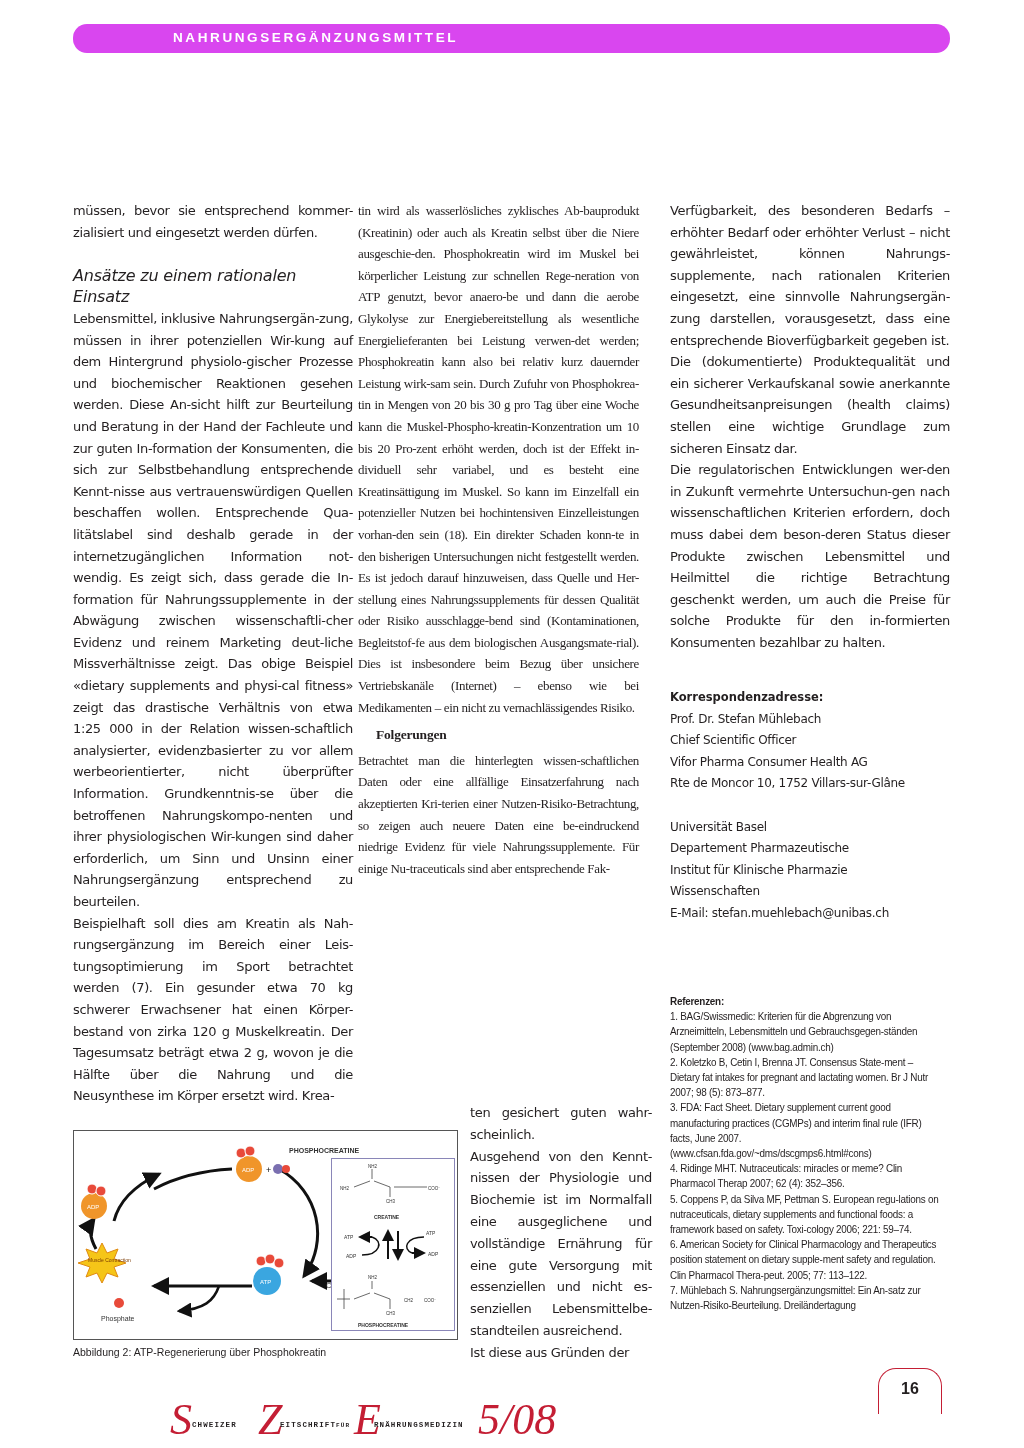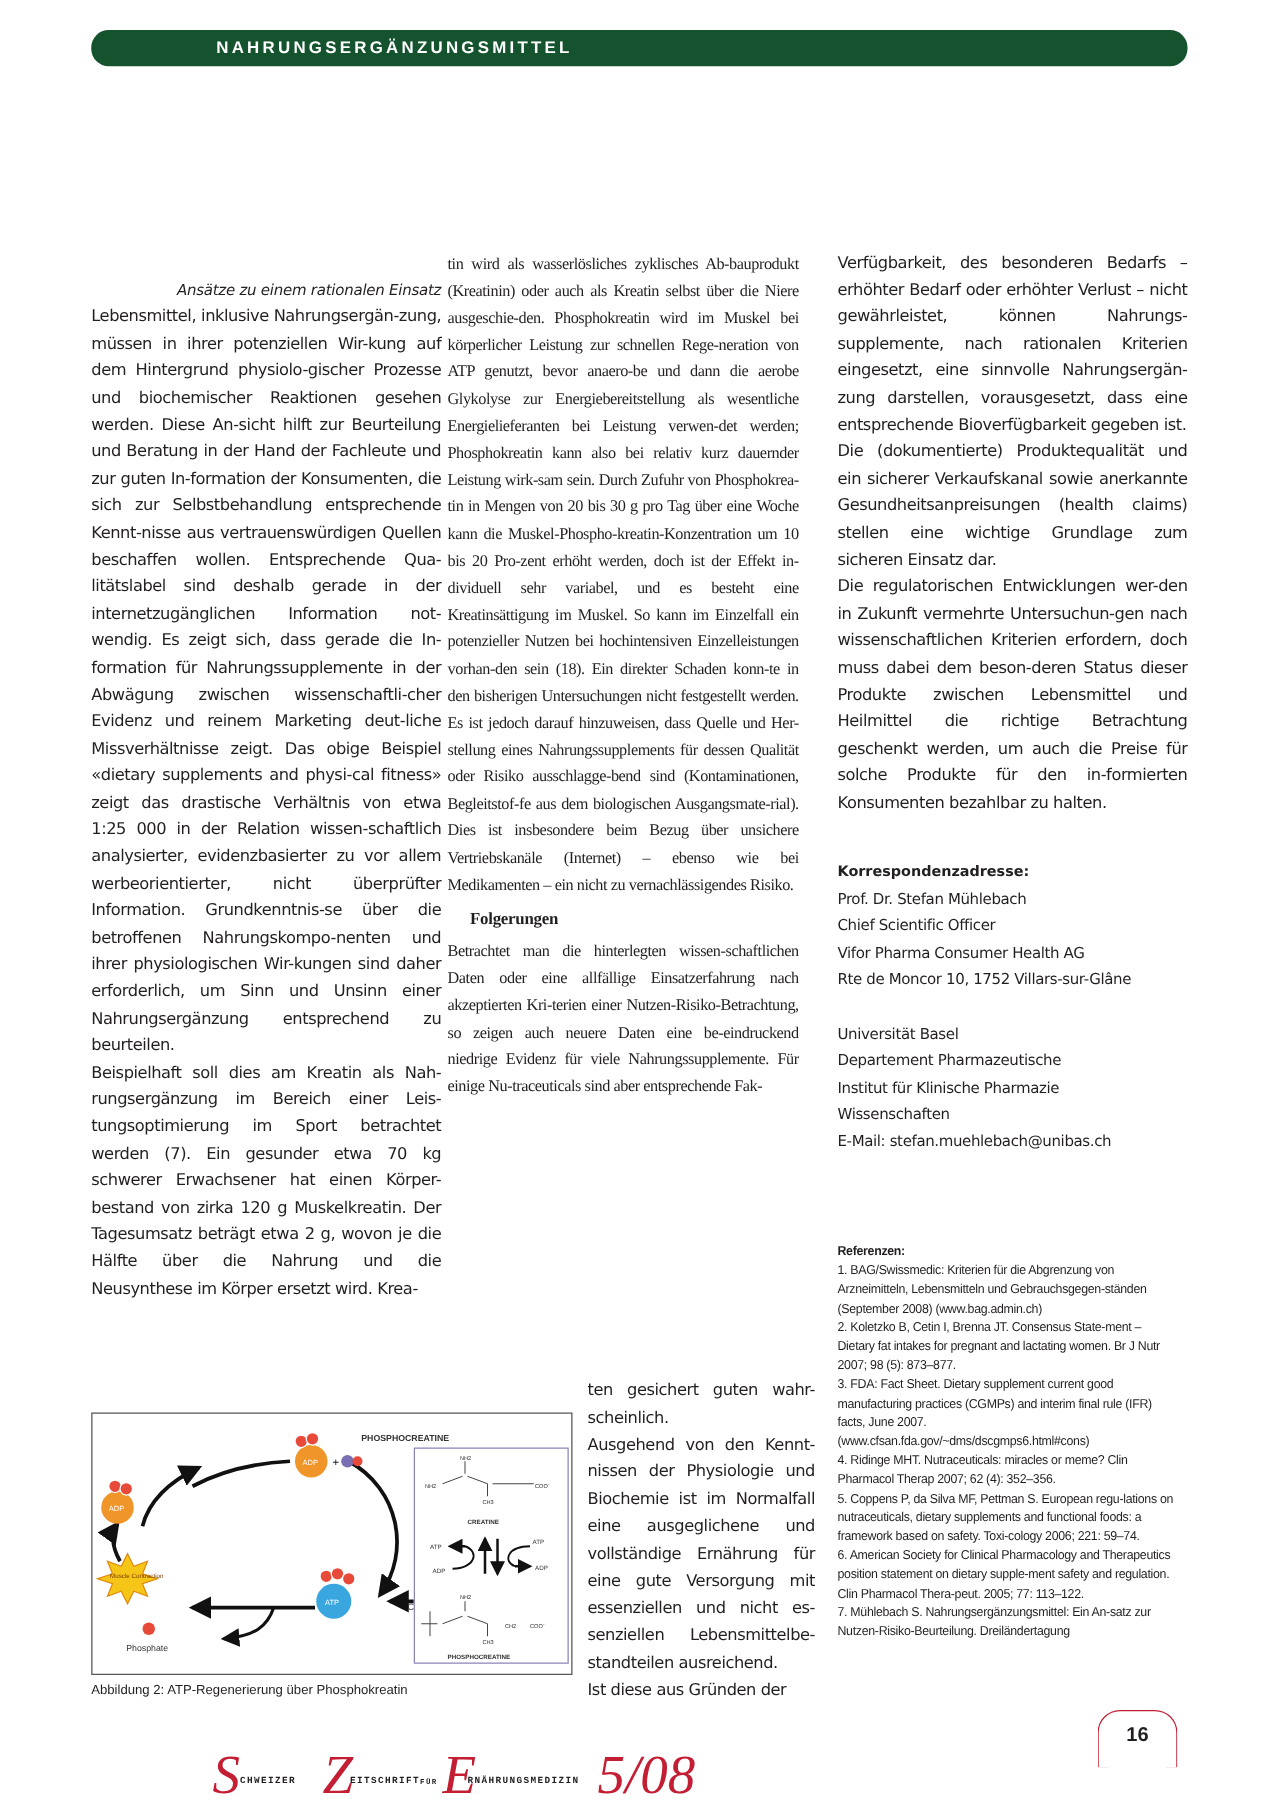--- a/index.html
+++ b/index.html
@@ -1,40 +1,40 @@
 <!DOCTYPE html>
 <html><head>
 <meta charset="utf-8">
 <style>
   * { box-sizing: border-box; margin: 0; padding: 0; }
   html, body { width: 1024px; height: 1448px; background: #ffffff; overflow: hidden; }
   body { position: relative; font-family: "DejaVu Sans", sans-serif; color: #231f20; }
 
   .header-bar {
     position: absolute; left: 73px; top: 24px; width: 877px; height: 29px;
-    background: #14532d; border-radius: 14px; text-align: right;
+    background: #d946ef; border-radius: 14px; text-align: right;
   }
   .header-bar .title {
     position: absolute; left: 100px; top: 6px;
     color: #ffffff; font-family: "Liberation Sans", sans-serif; font-weight: bold;
     font-size: 13.5px; letter-spacing: 2.6px;
   }
 
   .col {
     position: absolute; top: 200px;
     font-family: "DejaVu Sans", sans-serif; font-size: 13px; line-height: 21.6px;
     color: #231f20;
   }
   .col1 { left: 73px; width: 280px; }
   .col2 { left: 358px; width: 281px; font-family: Liberation Serif, serif; }
   .col3 { left: 670px; width: 280px; }
 
   .para { text-align: justify; text-align-last: left; hyphens: manual; letter-spacing: -0.35px; }
   .blank { height: 21.6px; }
-  .subhead-italic { font-style: italic; font-size: 12px; letter-spacing: -0.2px; text-align: right; }
+  .subhead-italic { font-style: italic; font-size: 16px; letter-spacing: -0.2px; }
   .subhead-bold { font-weight: bold; font-size: 13.5px; margin-top: 6px; margin-bottom: 4px; letter-spacing: -0.2px; margin-left: 18px; }
 
   .col2b { position: absolute; left: 470px; top: 1102px; width: 182px;
     font-size: 13px; line-height: 21.8px; letter-spacing: -0.35px; text-align: justify; text-align-last: left; }
 
   .corr-label { font-weight: bold; font-size: 11.5px; margin-top: 14px; }
   .corr-line { font-size: 12px; letter-spacing: -0.3px; }
   .corr-gap { height: 21.6px; }
 
   .refs { position: absolute; left: 670px; top: 994px; width: 282px;
@@ -61,20 +61,21 @@
     font-family: "Liberation Sans", sans-serif; font-weight: bold; font-size: 16px; color: #231f20; }
 </style>
 </head>
 <body>
 
 <div class="header-bar">
   <span class="title">NAHRUNGSERGÄNZUNGSMITTEL</span>
 </div>
 
 <div class="col col1">
+  <p class="para">müssen, bevor sie entsprechend kommer-zialisiert und eingesetzt werden dürfen.</p>
   <div class="blank"></div>
   <div class="subhead-italic">Ansätze zu einem rationalen Einsatz</div>
   <p class="para">Lebensmittel, inklusive Nahrungsergän-zung, müssen in ihrer potenziellen Wir-kung auf dem Hintergrund physiolo-gischer Prozesse und biochemischer Reaktionen gesehen werden. Diese An-sicht hilft zur Beurteilung und Beratung in der Hand der Fachleute und zur guten In-formation der Konsumenten, die sich zur Selbstbehandlung entsprechende Kennt-nisse aus vertrauenswürdigen Quellen beschaffen wollen. Entsprechende Qua-litätslabel sind deshalb gerade in der internetzugänglichen Information not-wendig. Es zeigt sich, dass gerade die In-formation für Nahrungssupplemente in der Abwägung zwischen wissenschaftli-cher Evidenz und reinem Marketing deut-liche Missverhältnisse zeigt. Das obige Beispiel «dietary supplements and physi-cal fitness» zeigt das drastische Verhältnis von etwa 1:25 000 in der Relation wissen-schaftlich analysierter, evidenzbasierter zu vor allem werbeorientierter, nicht überprüfter Information. Grundkenntnis-se über die betroffenen Nahrungskompo-nenten und ihrer physiologischen Wir-kungen sind daher erforderlich, um Sinn und Unsinn einer Nahrungsergänzung entsprechend zu beurteilen.</p>
   <p class="para">Beispielhaft soll dies am Kreatin als Nah-rungsergänzung im Bereich einer Leis-tungsoptimierung im Sport betrachtet werden (7). Ein gesunder etwa 70 kg schwerer Erwachsener hat einen Körper-bestand von zirka 120 g Muskelkreatin. Der Tagesumsatz beträgt etwa 2 g, wovon je die Hälfte über die Nahrung und die Neusynthese im Körper ersetzt wird. Krea-</p>
 </div>
 
 <div class="col col2">
   <p class="para">tin wird als wasserlösliches zyklisches Ab-bauprodukt (Kreatinin) oder auch als Kreatin selbst über die Niere ausgeschie-den. Phosphokreatin wird im Muskel bei körperlicher Leistung zur schnellen Rege-neration von ATP genutzt, bevor anaero-be und dann die aerobe Glykolyse zur Energiebereitstellung als wesentliche Energielieferanten bei Leistung verwen-det werden; Phosphokreatin kann also bei relativ kurz dauernder Leistung wirk-sam sein. Durch Zufuhr von Phosphokrea-tin in Mengen von 20 bis 30 g pro Tag über eine Woche kann die Muskel-Phospho-kreatin-Konzentration um 10 bis 20 Pro-zent erhöht werden, doch ist der Effekt in-dividuell sehr variabel, und es besteht eine Kreatinsättigung im Muskel. So kann im Einzelfall ein potenzieller Nutzen bei hochintensiven Einzelleistungen vorhan-den sein (18). Ein direkter Schaden konn-te in den bisherigen Untersuchungen nicht festgestellt werden. Es ist jedoch darauf hinzuweisen, dass Quelle und Her-stellung eines Nahrungssupplements für dessen Qualität oder Risiko ausschlagge-bend sind (Kontaminationen, Begleitstof-fe aus dem biologischen Ausgangsmate-rial). Dies ist insbesondere beim Bezug über unsichere Vertriebskanäle (Internet) – ebenso wie bei Medikamenten – ein nicht zu vernachlässigendes Risiko.</p>
   <div class="subhead-bold">Folgerungen</div>
   <p class="para">Betrachtet man die hinterlegten wissen-schaftlichen Daten oder eine allfällige Einsatzerfahrung nach akzeptierten Kri-terien einer Nutzen-Risiko-Betrachtung, so zeigen auch neuere Daten eine be-eindruckend niedrige Evidenz für viele Nahrungssupplemente. Für einige Nu-traceuticals sind aber entsprechende Fak-</p>

